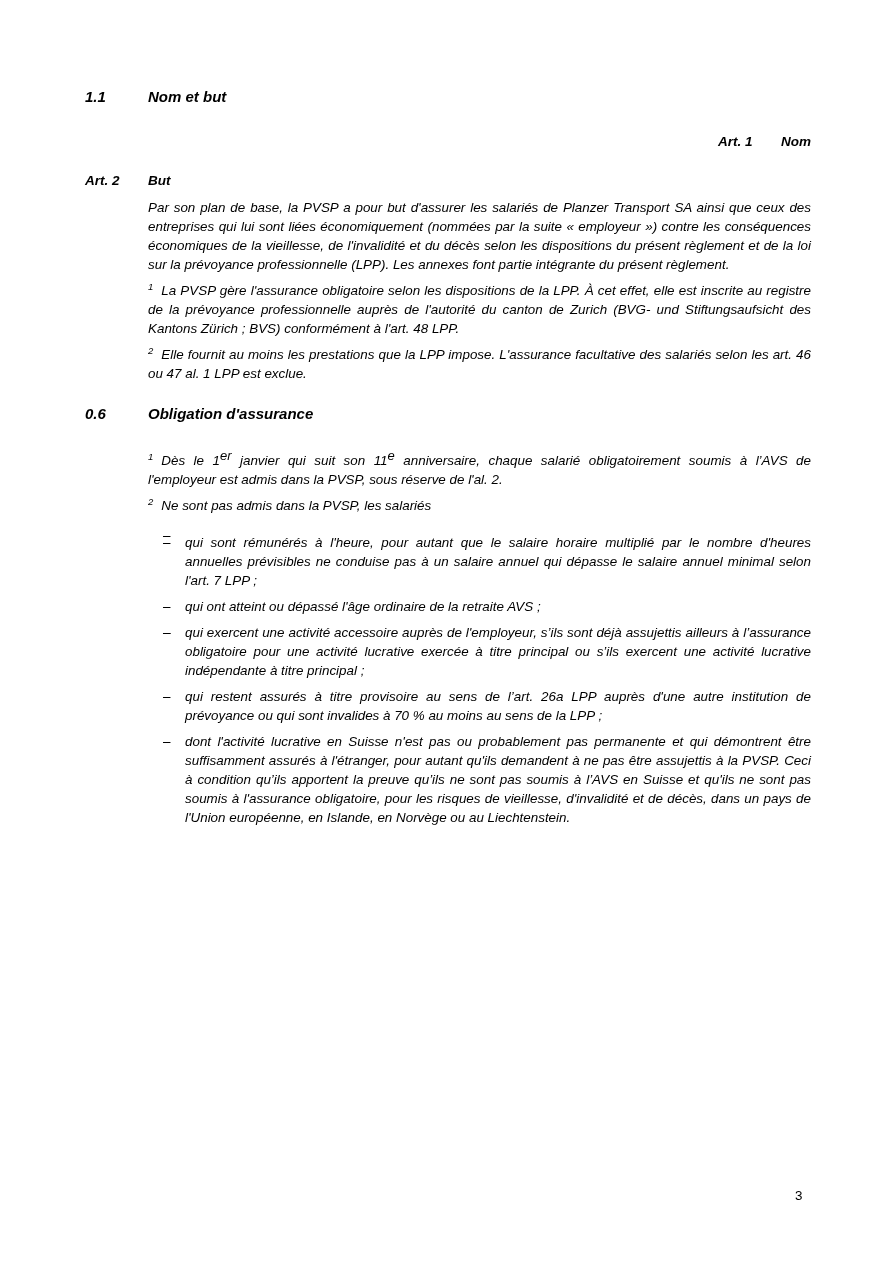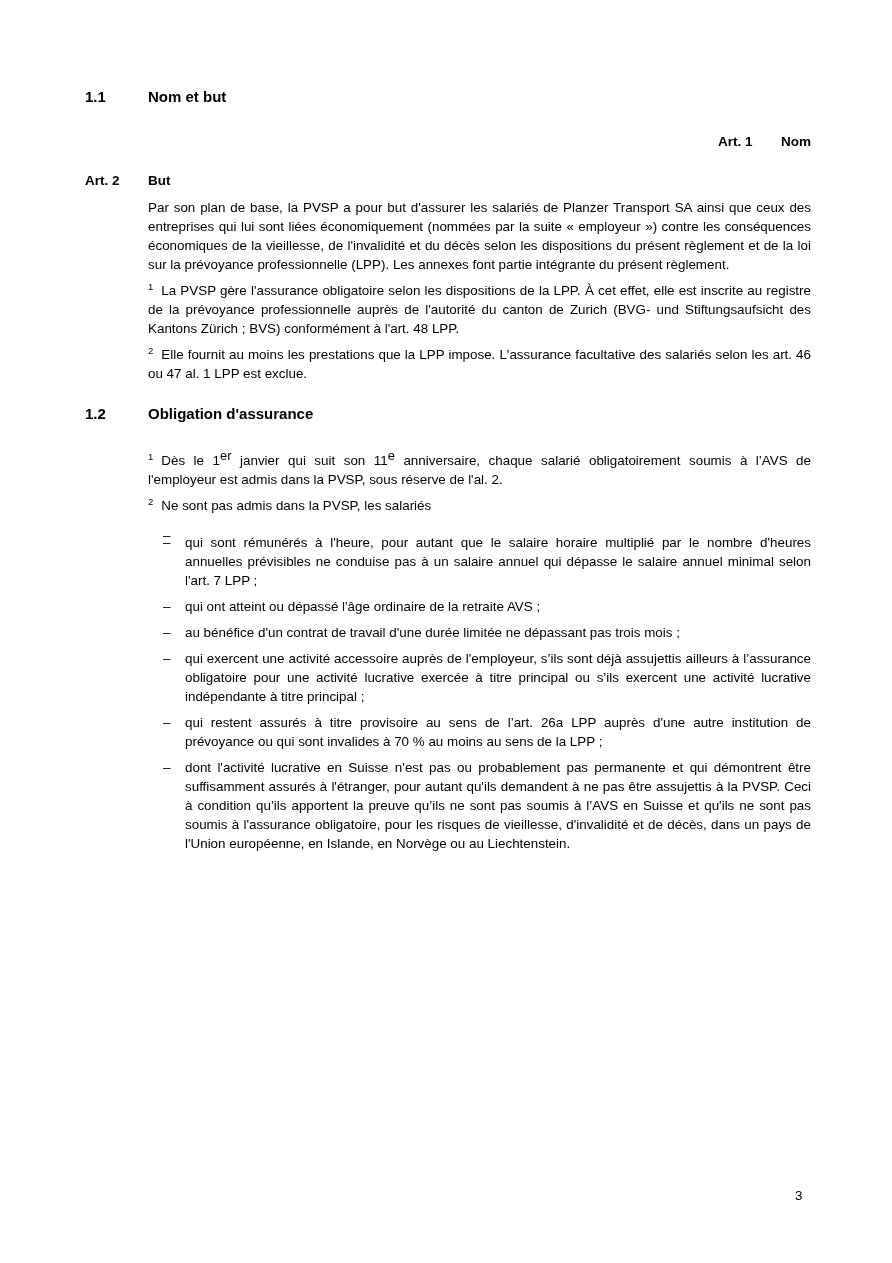--- a/index.html
+++ b/index.html
@@ -12,20 +12,21 @@
     color: #000000;
     overflow: hidden;
   }
   .content {
     position: absolute;
     left: 85px;
     top: 88px;
     width: 726px;
     font-size: 13.4px;
     line-height: 19px;
+    font-style: italic;
   }
   .section-heading {
     display: flex;
     font-size: 15px;
     font-weight: bold;
     line-height: 18px;
     padding-top: 15px;
     margin-bottom: 28px;
   }
   .section-heading:first-child { padding-top: 0; }
@@ -83,29 +84,29 @@
         <span>Nom</span>
       </div>
       <div class="article-heading">
         <span class="label-col">Art. 2</span>
         <span>But</span>
       </div>
       <div class="para"><span class="run">Par son plan de base, la PVSP a pour but d'assurer les salariés de Planzer Transport SA ainsi que ceux des entreprises qui lui sont liées économiquement (nommées par la suite « employeur ») contre les conséquences économiques de la vieillesse, de l'invalidité et du décès selon les dispositions du présent règlement et de la loi sur la prévoyance professionnelle (LPP). Les annexes font partie intégrante du présent règlement.</span></div>
       <div class="para"><sup class="par-num">1</sup><span class="run">La PVSP gère l'assurance obligatoire selon les dispositions de la LPP. À cet effet, elle est inscrite au registre de la prévoyance professionnelle auprès de l'autorité du canton de Zurich (BVG- und Stiftungsaufsicht des Kantons Zürich ; BVS) conformément à l'art. 48 LPP.</span></div>
       <div class="para"><sup class="par-num">2</sup><span class="run">Elle fournit au moins les prestations que la LPP impose. L'assurance facultative des salariés selon les art. 46 ou 47 al. 1 LPP est exclue.</span></div>
       <div class="section-heading">
-        <span class="label-col">1.2</span>
+        <span class="label-col">0.6</span>
         <span>Obligation d'assurance</span>
       </div>
       <div class="para"><sup class="par-num">1</sup><span class="run">Dès le 1</span><sup class="run-sup">er</sup><span class="run"> janvier qui suit son 11</span><sup class="run-sup">e</sup><span class="run"> anniversaire, chaque salarié obligatoirement soumis à l’AVS de l'employeur est admis dans la PVSP, sous réserve de l'al. 2.</span></div>
       <div class="para"><sup class="par-num">2</sup><span class="run">Ne sont pas admis dans la PVSP, les salariés</span></div>
       <div class="bullet-list">
         <div class="bullet-item"><span class="bullet-dash">–</span></div>
         <div class="bullet-item"><span class="bullet-dash">–</span><span><span class="run">qui sont rémunérés à l'heure, pour autant que le salaire horaire multiplié par le nombre d'heures annuelles prévisibles ne conduise pas à un salaire annuel qui dépasse le salaire annuel minimal selon l'art. 7 LPP ;</span></span></div>
         <div class="bullet-item"><span class="bullet-dash">–</span><span><span class="run">qui ont atteint ou dépassé l'âge ordinaire de la retraite AVS ;</span></span></div>
-        <div class="bullet-item"><span class="bullet-dash">–</span><span><span class="run">au bénéfice d'un contrat de travail d'une durée limitée ne dépassant pas trois mois ;</span></span></div>
+        <div class="bullet-item"><span class="bullet-dash">–</span></div>
         <div class="bullet-item"><span class="bullet-dash">–</span><span><span class="run">qui exercent une activité accessoire auprès de l'employeur, s’ils sont déjà assujettis ailleurs à l’assurance obligatoire pour une activité lucrative exercée à titre principal ou s’ils exercent une activité lucrative indépendante à titre principal ;</span></span></div>
         <div class="bullet-item"><span class="bullet-dash">–</span><span><span class="run">qui restent assurés à titre provisoire au sens de l’art. 26a LPP auprès d'une autre institution de prévoyance ou qui sont invalides à 70 % au moins au sens de la LPP ;</span></span></div>
         <div class="bullet-item"><span class="bullet-dash">–</span><span><span class="run">dont l'activité lucrative en Suisse n'est pas ou probablement pas permanente et qui démontrent être suffisamment assurés à l'étranger, pour autant qu'ils demandent à ne pas être assujettis à la PVSP. Ceci à condition qu’ils apportent la preuve qu’ils ne sont pas soumis à l’AVS en Suisse et qu'ils ne sont pas soumis à l'assurance obligatoire, pour les risques de vieillesse, d'invalidité et de décès, dans un pays de l'Union européenne, en Islande, en Norvège ou au Liechtenstein.</span></span></div>
       </div>
     </div>
   <div class="page-number">3</div>
 </div>
 
 </body></html>

